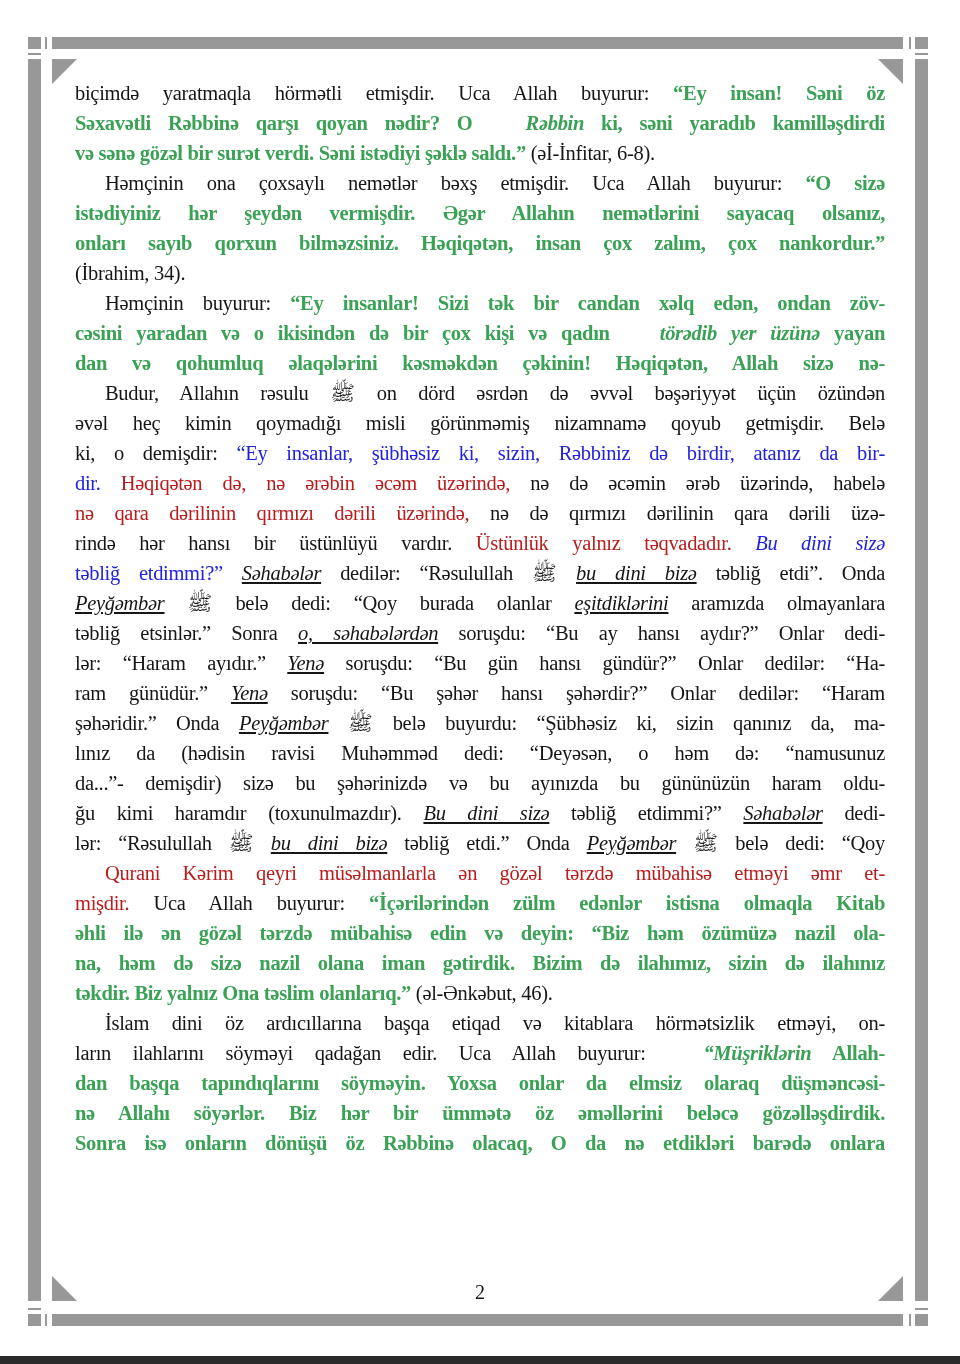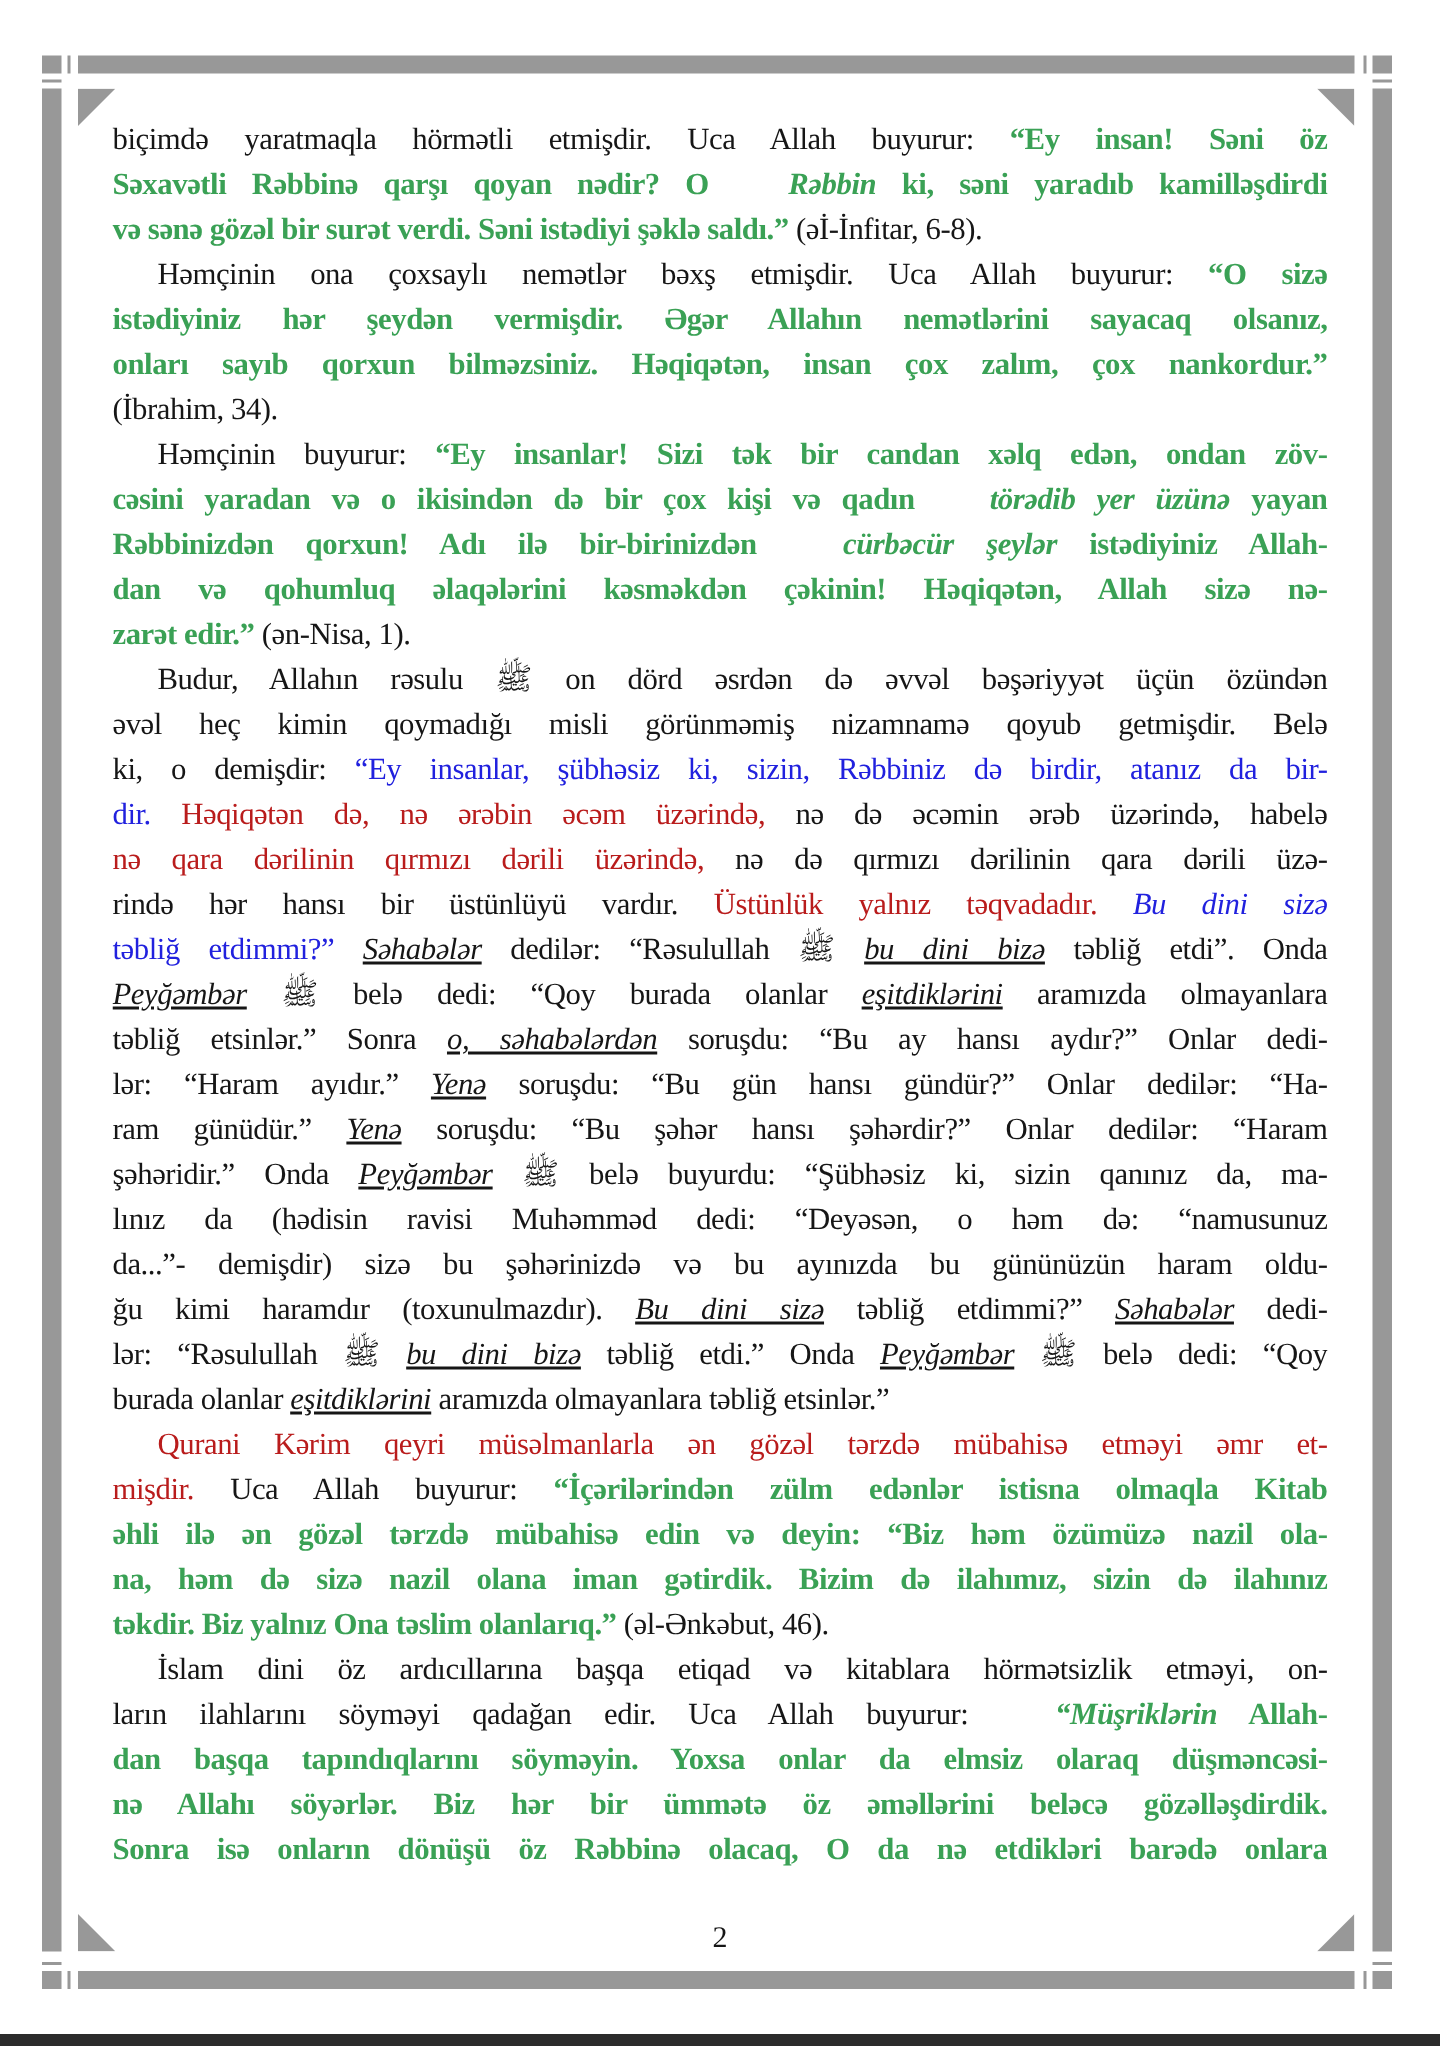--- a/index.html
+++ b/index.html
@@ -83,40 +83,37 @@
   <div id="text-block">
       <div class="line"><span class="run-k">biçimdə yaratmaqla hörmətli etmişdir. Uca Allah buyurur: </span><span class="run-g">“Ey insan! Səni öz</span></div>
       <div class="line"><span class="run-g">Səxavətli Rəbbinə qarşı qoyan nədir? O </span><span class="run-gi">Rəbbin</span><span class="run-g"> ki, səni yaradıb kamilləşdirdi</span></div>
       <div class="line last"><span class="run-g">və sənə gözəl bir surət verdi. Səni istədiyi şəklə saldı.”</span><span class="run-k"> (əİ-İnfitar, 6-8).</span></div>
       <div class="line ind"><span class="run-k">Həmçinin ona çoxsaylı nemətlər bəxş etmişdir. Uca Allah buyurur: </span><span class="run-g">“O sizə</span></div>
       <div class="line"><span class="run-g">istədiyiniz hər şeydən vermişdir. Əgər Allahın nemətlərini sayacaq olsanız,</span></div>
       <div class="line"><span class="run-g">onları sayıb qorxun bilməzsiniz. Həqiqətən, insan çox zalım, çox nankordur.”</span></div>
       <div class="line last"><span class="run-k">(İbrahim, 34).</span></div>
       <div class="line ind"><span class="run-k">Həmçinin buyurur: </span><span class="run-g">“Ey insanlar! Sizi tək bir candan xəlq edən, ondan zöv-</span></div>
       <div class="line"><span class="run-g">cəsini yaradan və o ikisindən də bir çox kişi və qadın </span><span class="run-gi">törədib yer üzünə</span><span class="run-g"> yayan</span></div>
-      <div class="line"><span class="run-g">Rəbbinizdən qorxun! Adı ilə bir-birinizdən </span><span class="run-gi">cürbəcür şeylər</span><span class="run-g"> istədiyiniz Allah-</span></div>
       <div class="line"><span class="run-g">dan və qohumluq əlaqələrini kəsməkdən çəkinin! Həqiqətən, Allah sizə nə-</span></div>
-      <div class="line last"><span class="run-g">zarət edir.”</span><span class="run-k"> (ən-Nisa, 1).</span></div>
       <div class="line ind"><span class="run-k">Budur, Allahın rəsulu ﷺ on dörd əsrdən də əvvəl bəşəriyyət üçün özündən</span></div>
       <div class="line"><span class="run-k">əvəl heç kimin qoymadığı misli görünməmiş nizamnamə qoyub getmişdir. Belə</span></div>
       <div class="line"><span class="run-k">ki, o demişdir: </span><span class="run-b">“Ey insanlar, şübhəsiz ki, sizin, Rəbbiniz də birdir, atanız da bir-</span></div>
       <div class="line"><span class="run-b">dir. </span><span class="run-r">Həqiqətən də, nə ərəbin əcəm üzərində, </span><span class="run-k">nə də əcəmin ərəb üzərində, habelə</span></div>
       <div class="line"><span class="run-r">nə qara dərilinin qırmızı dərili üzərində, </span><span class="run-k">nə də qırmızı dərilinin qara dərili üzə-</span></div>
       <div class="line"><span class="run-k">rində hər hansı bir üstünlüyü vardır. </span><span class="run-r">Üstünlük yalnız təqvadadır. </span><span class="run-bi">Bu dini sizə</span></div>
       <div class="line"><span class="run-b">təbliğ etdimmi?”</span><span class="run-k"> </span><span class="run-ki">Səhabələr</span><span class="run-k"> dedilər: “Rəsulullah ﷺ </span><span class="run-ki">bu dini bizə</span><span class="run-k"> təbliğ etdi”. Onda</span></div>
       <div class="line"><span class="run-ki">Peyğəmbər</span><span class="run-k"> ﷺ belə dedi: “Qoy burada olanlar </span><span class="run-ki">eşitdiklərini</span><span class="run-k"> aramızda olmayanlara</span></div>
       <div class="line"><span class="run-k">təbliğ etsinlər.” Sonra </span><span class="run-ki">o, səhabələrdən</span><span class="run-k"> soruşdu: “Bu ay hansı aydır?” Onlar dedi-</span></div>
       <div class="line"><span class="run-k">lər: “Haram ayıdır.” </span><span class="run-ki">Yenə</span><span class="run-k"> soruşdu: “Bu gün hansı gündür?” Onlar dedilər: “Ha-</span></div>
       <div class="line"><span class="run-k">ram günüdür.” </span><span class="run-ki">Yenə</span><span class="run-k"> soruşdu: “Bu şəhər hansı şəhərdir?” Onlar dedilər: “Haram</span></div>
       <div class="line"><span class="run-k">şəhəridir.” Onda </span><span class="run-ki">Peyğəmbər</span><span class="run-k"> ﷺ belə buyurdu: “Şübhəsiz ki, sizin qanınız da, ma-</span></div>
       <div class="line"><span class="run-k">lınız da (hədisin ravisi Muhəmməd dedi: “Deyəsən, o həm də: “namusunuz</span></div>
       <div class="line"><span class="run-k">da...”- demişdir)  sizə bu şəhərinizdə və bu ayınızda bu gününüzün haram oldu-</span></div>
       <div class="line"><span class="run-k">ğu kimi haramdır (toxunulmazdır). </span><span class="run-ki">Bu dini sizə</span><span class="run-k"> təbliğ etdimmi?” </span><span class="run-ki">Səhabələr</span><span class="run-k"> dedi-</span></div>
       <div class="line"><span class="run-k">lər: “Rəsulullah ﷺ </span><span class="run-ki">bu dini bizə</span><span class="run-k"> təbliğ etdi.” Onda </span><span class="run-ki">Peyğəmbər</span><span class="run-k"> ﷺ belə dedi: “Qoy</span></div>
-      <div class="line last"><span class="run-k">burada olanlar </span><span class="run-ki">eşitdiklərini</span><span class="run-k"> aramızda olmayanlara təbliğ etsinlər.”</span></div>
       <div class="line ind"><span class="run-r">Qurani Kərim qeyri müsəlmanlarla ən gözəl tərzdə mübahisə etməyi əmr et-</span></div>
       <div class="line"><span class="run-r">mişdir. </span><span class="run-k">Uca Allah buyurur: </span><span class="run-g">“İçərilərindən zülm edənlər istisna olmaqla Kitab</span></div>
       <div class="line"><span class="run-g">əhli ilə ən gözəl tərzdə mübahisə edin və deyin: “Biz həm özümüzə nazil ola-</span></div>
       <div class="line"><span class="run-g">na, həm də sizə nazil olana iman gətirdik. Bizim də ilahımız, sizin də ilahınız</span></div>
       <div class="line last"><span class="run-g">təkdir. Biz yalnız Ona təslim olanlarıq.”</span><span class="run-k"> (əl-Ənkəbut, 46).</span></div>
       <div class="line ind"><span class="run-k">İslam dini öz ardıcıllarına başqa etiqad və kitablara hörmətsizlik etməyi, on-</span></div>
       <div class="line"><span class="run-k">ların ilahlarını söyməyi qadağan edir. Uca Allah buyurur: </span><span class="run-gi">“Müşriklərin</span><span class="run-g"> Allah-</span></div>
       <div class="line"><span class="run-g">dan başqa tapındıqlarını söyməyin. Yoxsa onlar da elmsiz olaraq düşməncəsi-</span></div>
       <div class="line"><span class="run-g">nə Allahı söyərlər. Biz hər bir ümmətə öz əməllərini beləcə gözəlləşdirdik.</span></div>
       <div class="line"><span class="run-g">Sonra isə onların dönüşü öz Rəbbinə olacaq, O da nə etdikləri barədə onlara</span></div>

